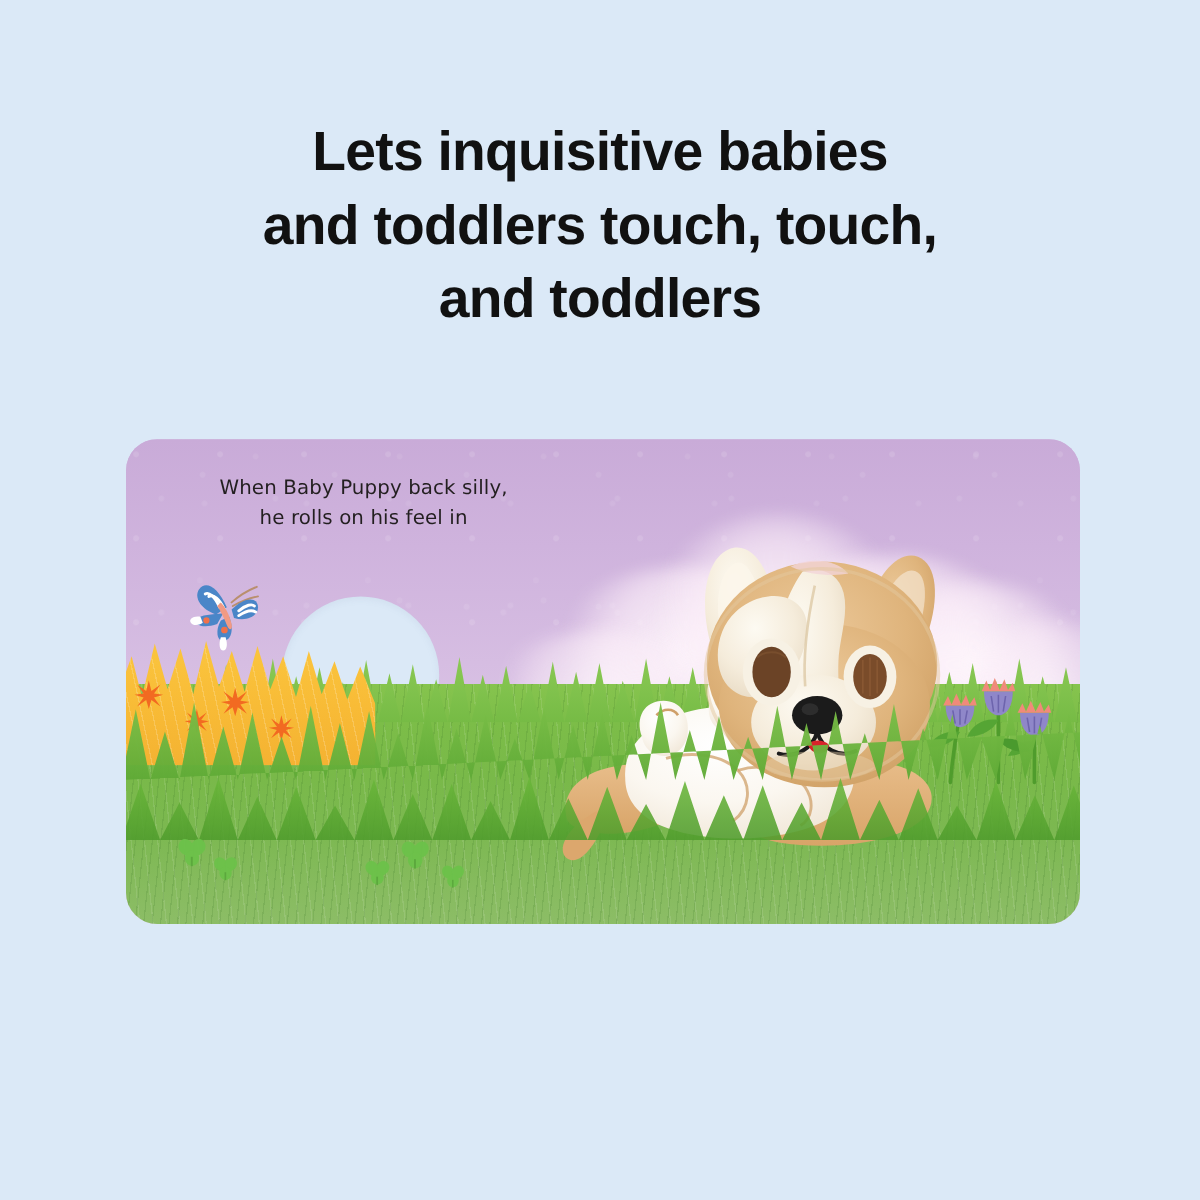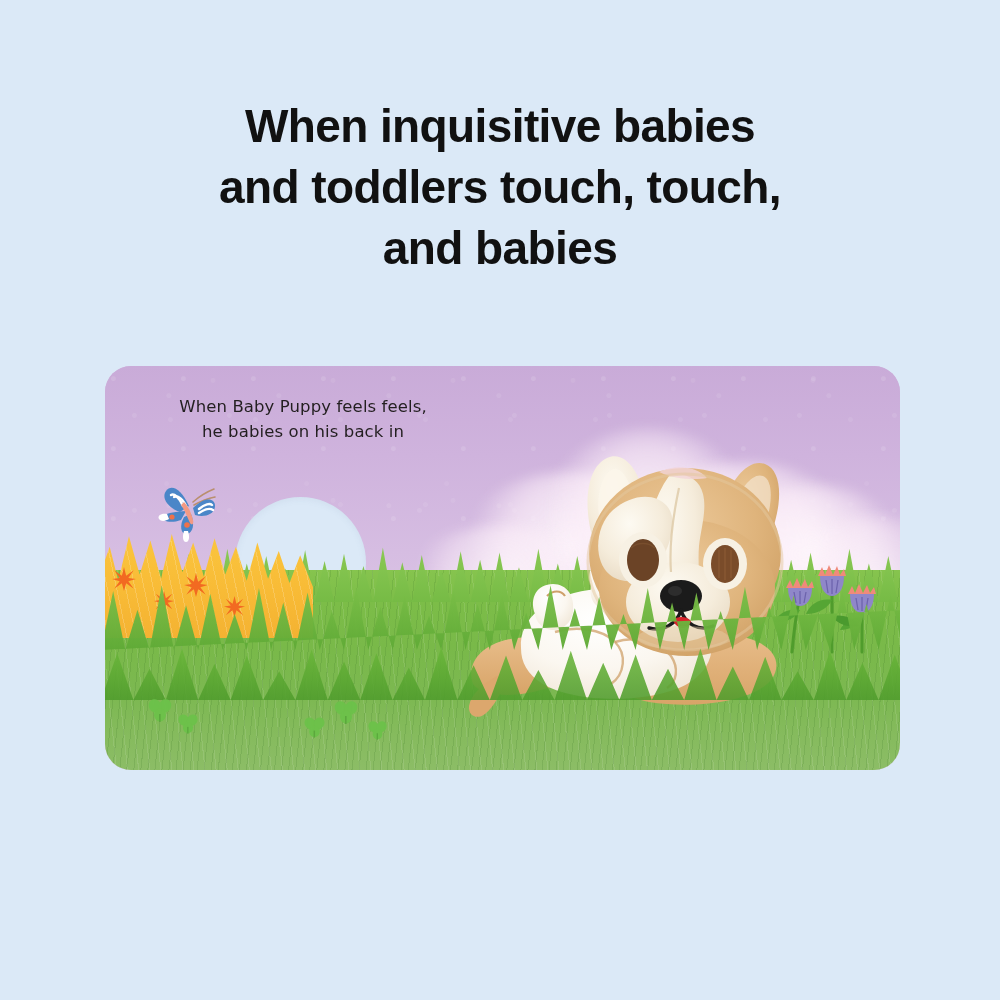--- a/index.html
+++ b/index.html
@@ -271,40 +271,40 @@
     height: 300px;
   }
   .puppy svg { width: 100%; height: 100%; display: block; overflow: visible; }
 </style>
 </head>
 <body>
 
 <div id="stage">
 
   <div class="headline">
-    <span class="hl-line">When inquisitive babies</span>
+    <span class="hl-line">Lets inquisitive babies</span>
     <span class="hl-line">and toddlers touch, touch,</span>
-    <span class="hl-line">and babies</span>
+    <span class="hl-line">and toddlers</span>
   </div>
 
   <div id="book">
 
     <div class="sky"></div>
     <div class="sky-grain"></div>
 
     <div class="cloud c1"></div>
     <div class="cloud c2"></div>
     <div class="cloud c3"></div>
     <div class="cloud c4"></div>
     <div class="cloud c5"></div>
     <div class="cloud c6"></div>
 
     <div class="page-text">
-      <span class="pt-line">When Baby Puppy feels feels,</span>
-      <span class="pt-line">he babies on his back in</span>
+      <span class="pt-line">When Baby Puppy back silly,</span>
+      <span class="pt-line">he rolls on his feel in</span>
     </div>
 
     <div class="butterfly">
       <svg viewBox="0 0 72 66">
 
         <path d="M40 24 C49 16, 56 13, 61 11" stroke="#b98f6e" stroke-width="1.6" fill="none" stroke-linecap="round"></path>
         <path d="M41 27 C50 22, 57 20, 62 19" stroke="#b98f6e" stroke-width="1.6" fill="none" stroke-linecap="round"></path>
 
         <path d="M36 28 C28 10, 18 6, 13 13 C8 20, 15 30, 27 34 Z" fill="#4a86c8"></path>
         <path d="M30 28 C26 19, 21 15, 18 17" stroke="#ffffff" stroke-width="2.4" fill="none" stroke-linecap="round"></path>

